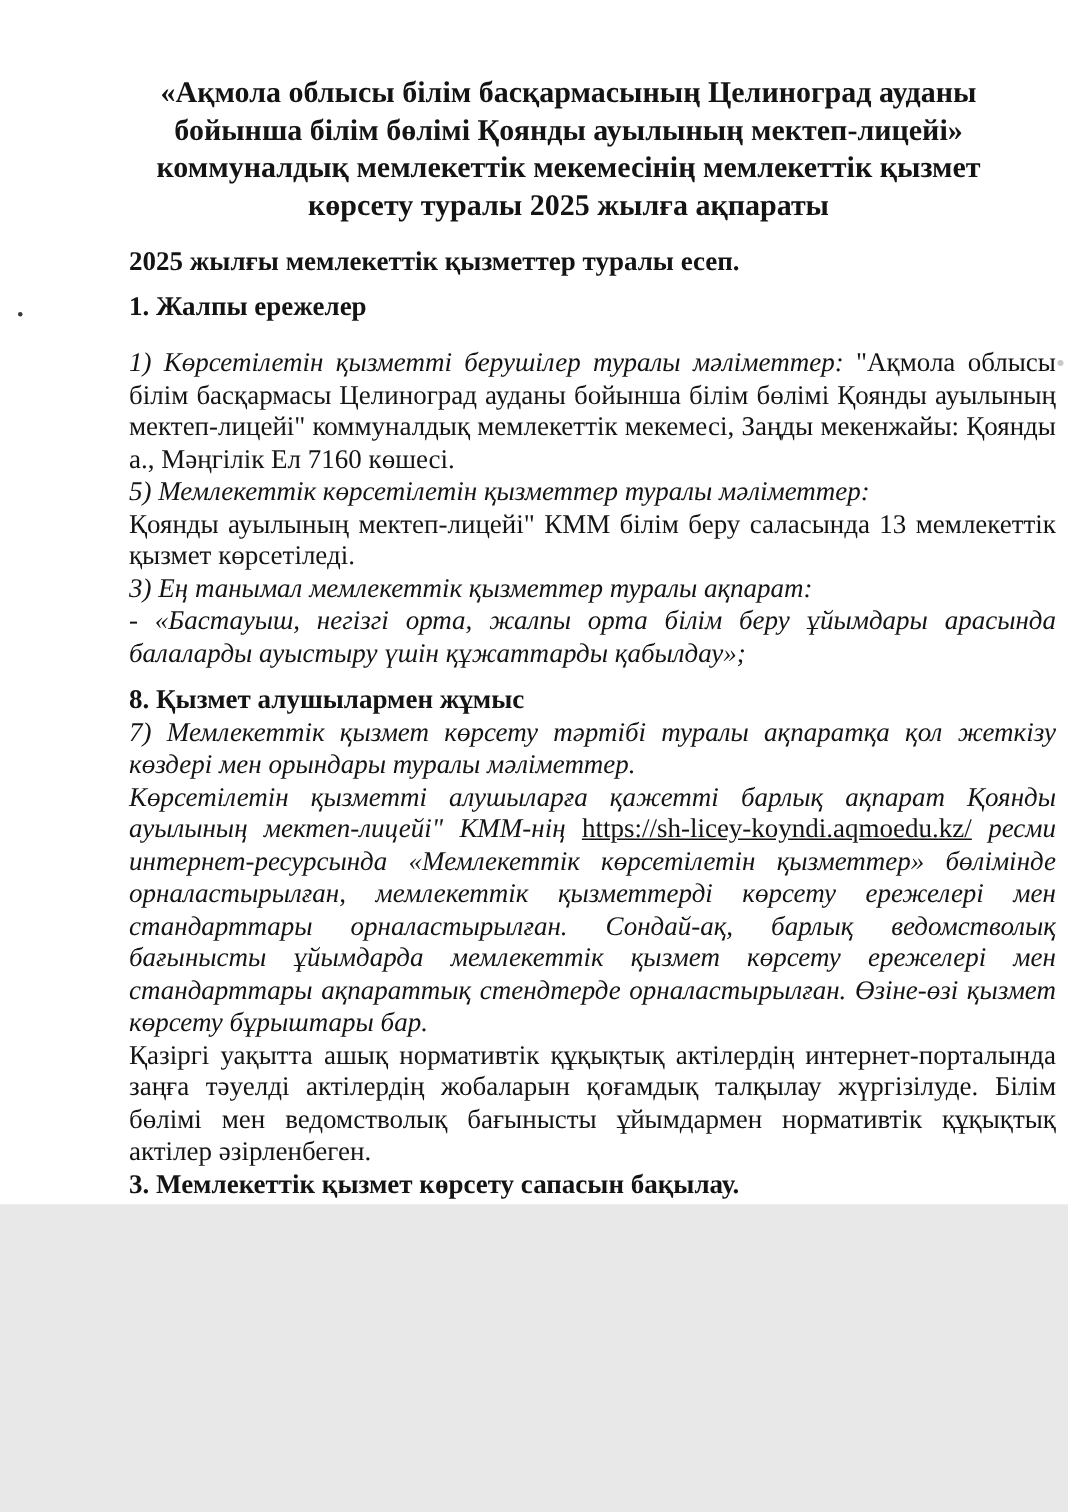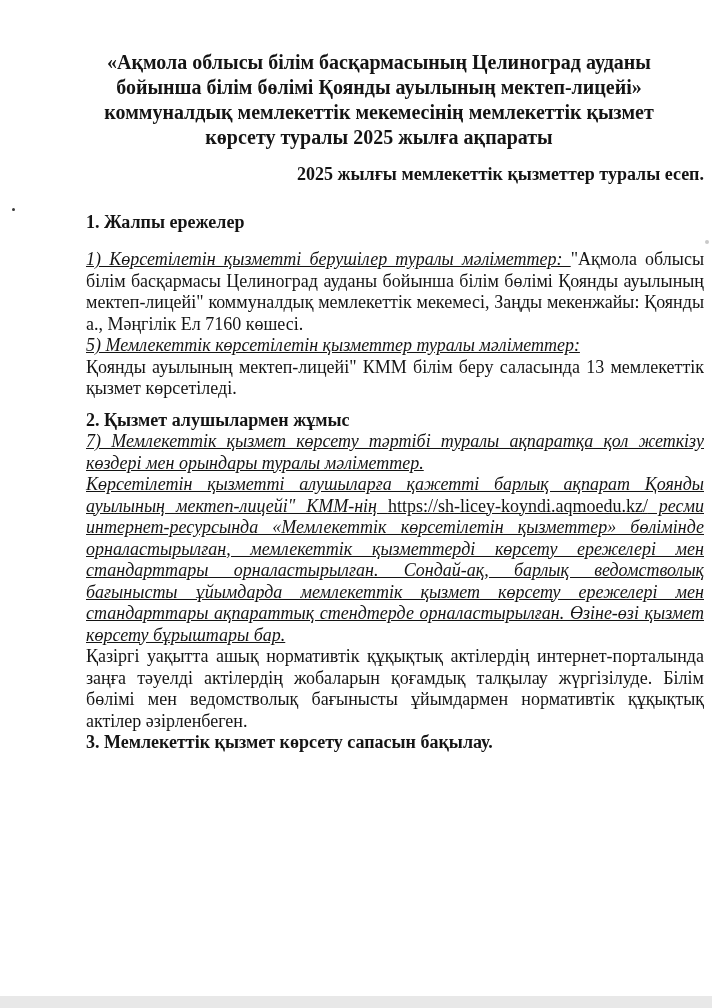--- a/index.html
+++ b/index.html
@@ -1,19 +1,19 @@
 <!DOCTYPE html>
 <html><head>
 <meta charset="utf-8">
 <style>
   html, body { margin: 0; padding: 0; background: #e8e8e8; }
   .page {
     position: relative;
     width: 712px;
-    height: 996px;
+    height: 803px;
     background: #ffffff;
     font-family: "Liberation Serif", "DejaVu Serif", serif;
     color: #141414;
     overflow: hidden;
   }
   .content {
     position: absolute;
     left: 86px;
     top: 50px;
     width: 618px;
@@ -26,27 +26,27 @@
     width: 586px;
     margin: 0 0 14px 0;
   }
   .blk {
     margin: 0;
     font-size: 18px;
     line-height: 21.5px;
     text-align: justify;
     text-justify: inter-word;
   }
-  .subtitle { text-align: right; margin-bottom: 26px; }
+  .subtitle { text-align: left; margin-bottom: 8px; }
   .sect { text-align: left; }
   .mb16 { margin-bottom: 16px; }
   .mb8  { margin-bottom: 8px; }
   .mt10 { margin-top: 10px; }
   .s-r  { font-style: normal; font-weight: normal; }
-  .s-i  { font-style: italic; text-decoration: underline; }
+  .s-i  { font-style: italic; }
   .s-b  { font-weight: bold; }
   .s-bi { font-weight: bold; font-style: italic; }
   .s-link { font-weight: normal; font-style: normal; text-decoration: underline; color: inherit; }
   .speck-left {
     position: absolute;
     left: 12px;
     top: 208px;
     width: 3px;
     height: 3px;
     background: #3a3a3a;
@@ -69,20 +69,22 @@
   <span class="speck-left"></span>
   <span class="speck-right"></span>
   <div class="content">
     <h1 class="doc-title">«Ақмола облысы білім басқармасының Целиноград ауданы бойынша білім бөлімі Қоянды ауылының мектеп-лицейі» коммуналдық мемлекеттік мекемесінің мемлекеттік қызмет көрсету туралы 2025 жылға ақпараты</h1>
     <div id="doc-body">
         <p class="blk subtitle"><span class="s-b">2025 жылғы мемлекеттік қызметтер туралы есеп.</span></p>
         <p class="blk sect mb16"><span class="s-b">1. Жалпы ережелер</span></p>
         <p class="blk"><span class="s-i">1) Көрсетілетін қызметті берушілер туралы мәліметтер: </span><span class="s-r">"Ақмола облысы білім басқармасы Целиноград ауданы бойынша білім бөлімі Қоянды ауылының мектеп-лицейі" коммуналдық мемлекеттік мекемесі, Заңды мекенжайы: Қоянды а., Мәңгілік Ел 7160 көшесі.</span></p>
         <p class="blk"><span class="s-i">5) Мемлекеттік көрсетілетін қызметтер туралы мәліметтер:</span></p>
         <p class="blk"><span class="s-r">Қоянды ауылының мектеп-лицейі" КММ білім беру саласында 13 мемлекеттік қызмет көрсетіледі.</span></p>
-        <p class="blk sect mt10"><span class="s-b">2. Қызмет алушылармен жұмыс</span></p>
+        <p class="blk"><span class="s-i">3) Ең танымал мемлекеттік қызметтер туралы ақпарат:</span></p>
+        <p class="blk"><span class="s-i">- «Бастауыш, негізгі орта, жалпы орта білім беру ұйымдары арасында балаларды ауыстыру үшін құжаттарды қабылдау»;</span></p>
+        <p class="blk sect mt10"><span class="s-b">8. Қызмет алушылармен жұмыс</span></p>
         <p class="blk"><span class="s-i">7) Мемлекеттік қызмет көрсету тәртібі туралы ақпаратқа қол жеткізу көздері мен орындары туралы мәліметтер.</span></p>
         <p class="blk"><span class="s-i">Көрсетілетін қызметті алушыларға қажетті барлық ақпарат Қоянды ауылының мектеп-лицейі" КММ-нің </span><span class="s-link">https://sh-licey-koyndi.aqmoedu.kz/</span><span class="s-i"> ресми интернет-ресурсында «Мемлекеттік көрсетілетін қызметтер» бөлімінде орналастырылған, мемлекеттік қызметтерді көрсету ережелері мен стандарттары орналастырылған. Сондай-ақ, барлық ведомстволық бағынысты ұйымдарда мемлекеттік қызмет көрсету ережелері мен стандарттары ақпараттық стендтерде орналастырылған. Өзіне-өзі қызмет көрсету бұрыштары бар.</span></p>
         <p class="blk"><span class="s-r">Қазіргі уақытта ашық нормативтік құқықтық актілердің интернет-порталында заңға тәуелді актілердің жобаларын қоғамдық талқылау жүргізілуде. Білім бөлімі мен ведомстволық бағынысты ұйымдармен нормативтік құқықтық актілер әзірленбеген.</span></p>
         <p class="blk sect"><span class="s-b">3. Мемлекеттік қызмет көрсету сапасын бақылау.</span></p>
       </div>
   </div>
 </div>
 
 </body></html>

